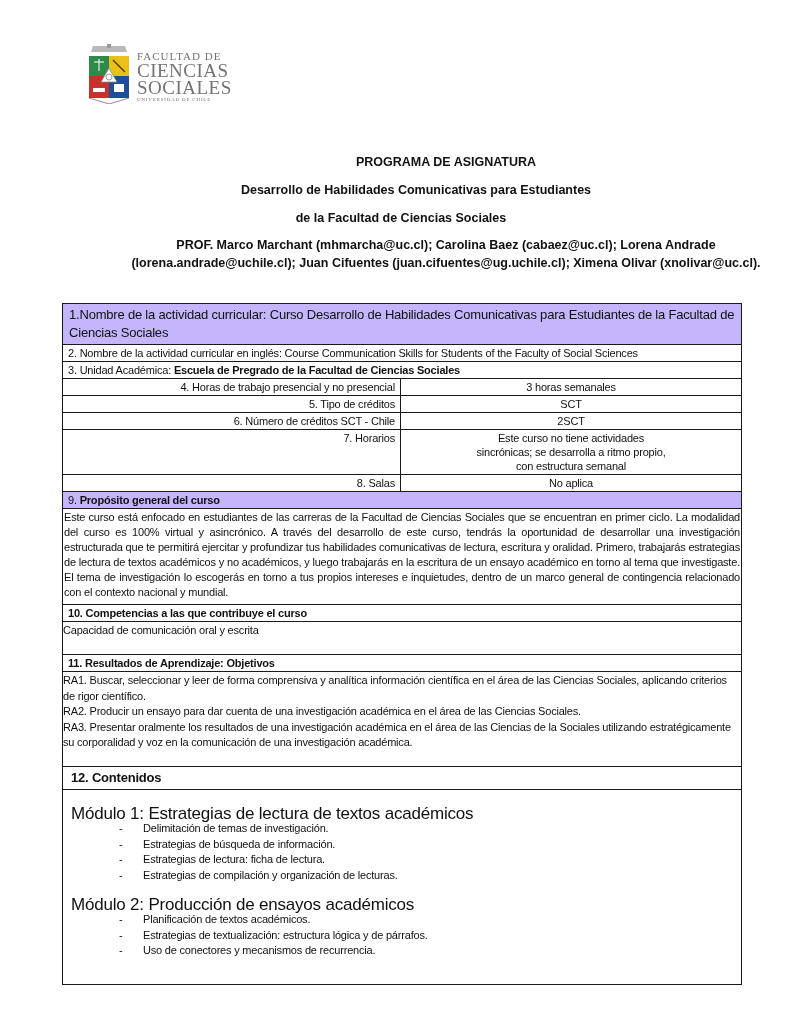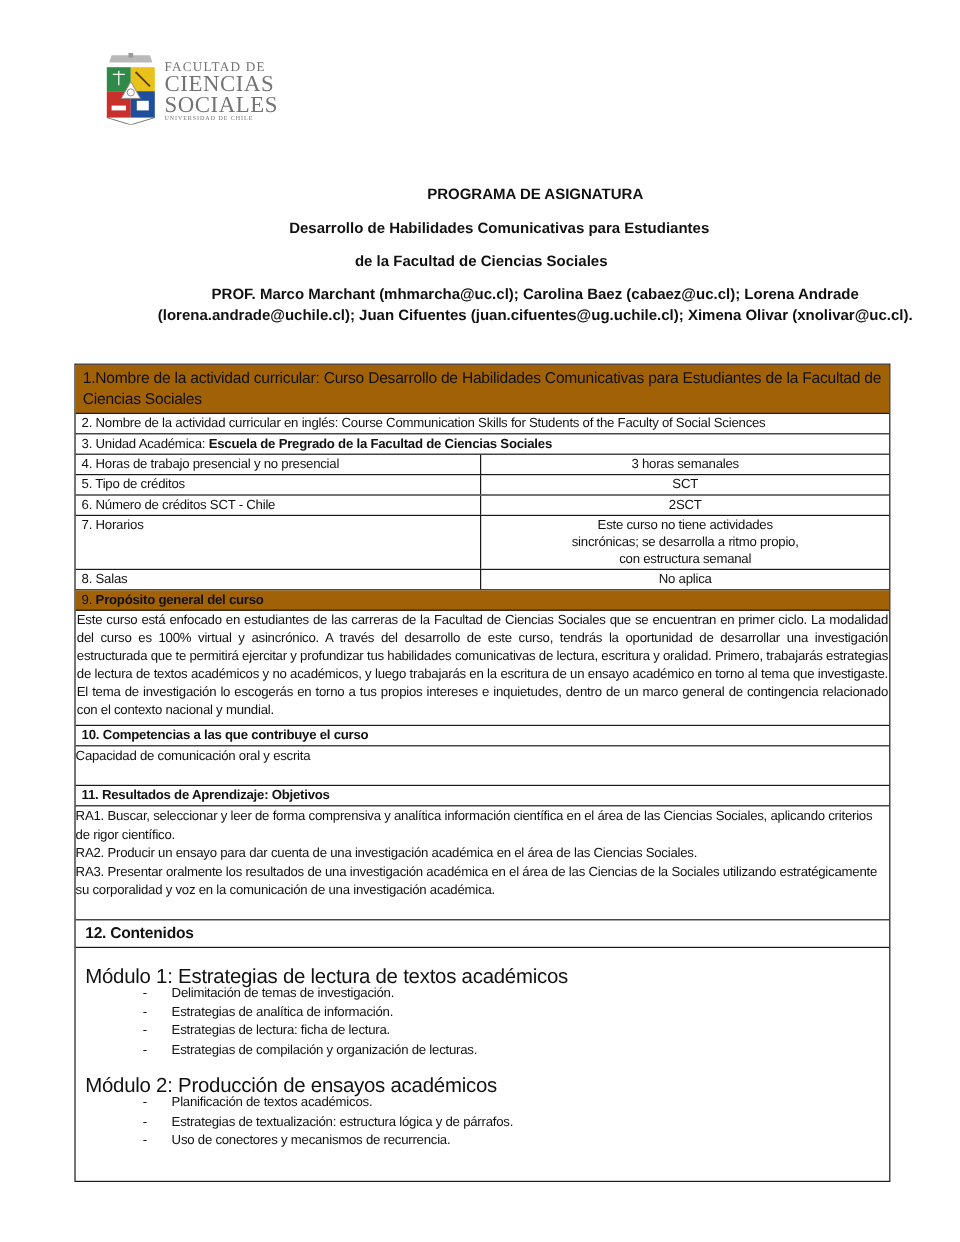--- a/index.html
+++ b/index.html
@@ -23,24 +23,24 @@
   .h-sub2 { top: 211px; left: -45px; }
   .h-prof1 { top: 238px; left: 0; }
   .h-prof2 { top: 256px; left: 0; }
 
   
   .tbl { position: absolute; left: 62px; top: 303px; width: 678px;
          border: 1.5px solid #1a1a1a; border-collapse: collapse;
          font-size: 11px; letter-spacing: -0.2px; }
   .row { border-bottom: 1.2px solid #1a1a1a; box-sizing: border-box; position: relative; }
   .row:last-child { border-bottom: none; }
-  .shade { background: #a16207; }
+  .shade { background: #c4b5fd; }
   .cell { padding: 1px 5px; line-height: 14px; }
   .two { display: flex; }
-  .two .l { width: 327px; border-right: 1.2px solid #1a1a1a; padding: 1px 5px; line-height: 14px; }
+  .two .l { width: 327px; border-right: 1.2px solid #1a1a1a; padding: 1px 5px; line-height: 14px; text-align: right; }
   .two .r { flex: 1; text-align: center; padding: 1px 5px; line-height: 14px; }
   .r1 { font-size: 13px; line-height: 18px; padding: 2px 6px; }
   b { font-weight: bold; text-align: right; }
   .para { padding: 1px 1px 4px 1px; text-align: justify; line-height: 15px; font-size: 11px; }
   .comp { height: 30px; padding: 1px 0; line-height: 14px; }
   .ra { padding: 1px 0; height: 92px; line-height: 15.5px; font-size: 11px; }
   .contents-h { font-size: 13px; font-weight: bold; padding: 3px 8px; line-height: 16px; }
   .contents { height: 178px; padding: 0 8px; font-size: 11px; }
   .mod { font-weight: normal; margin-top: 14px; line-height: 15px; font-size: 17px; }
   .mod.first { margin-top: 16px; }
@@ -141,21 +141,21 @@
     </div>
   </div>
   <div class="row">
     <div class="contents-h">12. Contenidos</div>
   </div>
   <div class="row">
     <div class="contents">
       <div class="mod first">Módulo 1: Estrategias de lectura de textos académicos</div>
       <ul class="items">
         <li><span class="dash">-</span><span>Delimitación de temas de investigación.</span></li>
-        <li><span class="dash">-</span><span>Estrategias de analítica de información.</span></li>
+        <li><span class="dash">-</span><span>Estrategias de búsqueda de información.</span></li>
         <li><span class="dash">-</span><span>Estrategias de lectura: ficha de lectura.</span></li>
         <li><span class="dash">-</span><span>Estrategias de compilación y organización de lecturas.</span></li>
       </ul>
       <div class="mod">Módulo 2: Producción de ensayos académicos</div>
       <ul class="items">
         <li><span class="dash">-</span><span>Planificación de textos académicos.</span></li>
         <li><span class="dash">-</span><span>Estrategias de textualización: estructura lógica y de párrafos.</span></li>
         <li><span class="dash">-</span><span>Uso de conectores y mecanismos de recurrencia.</span></li>
       </ul>
     </div>

